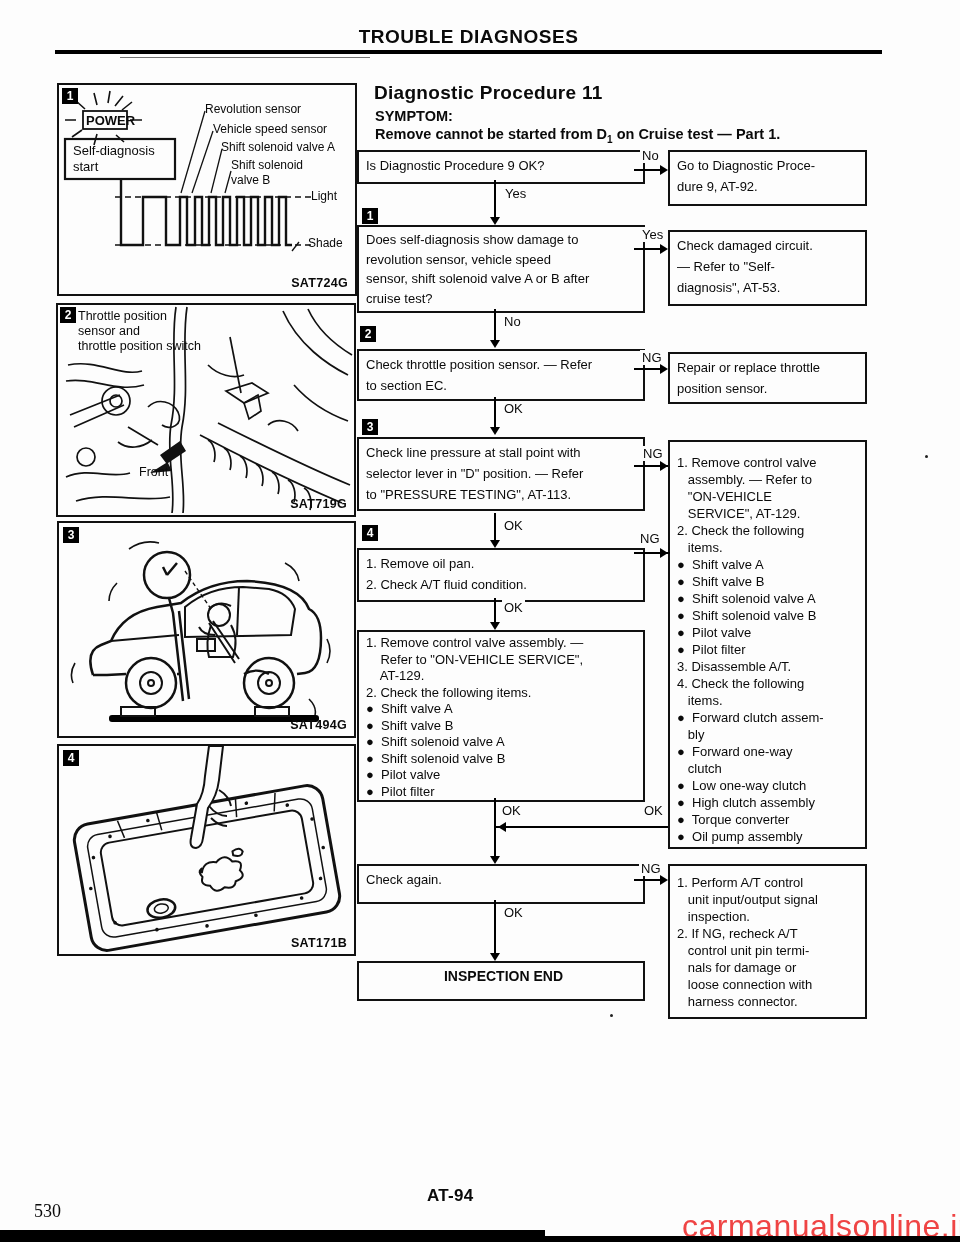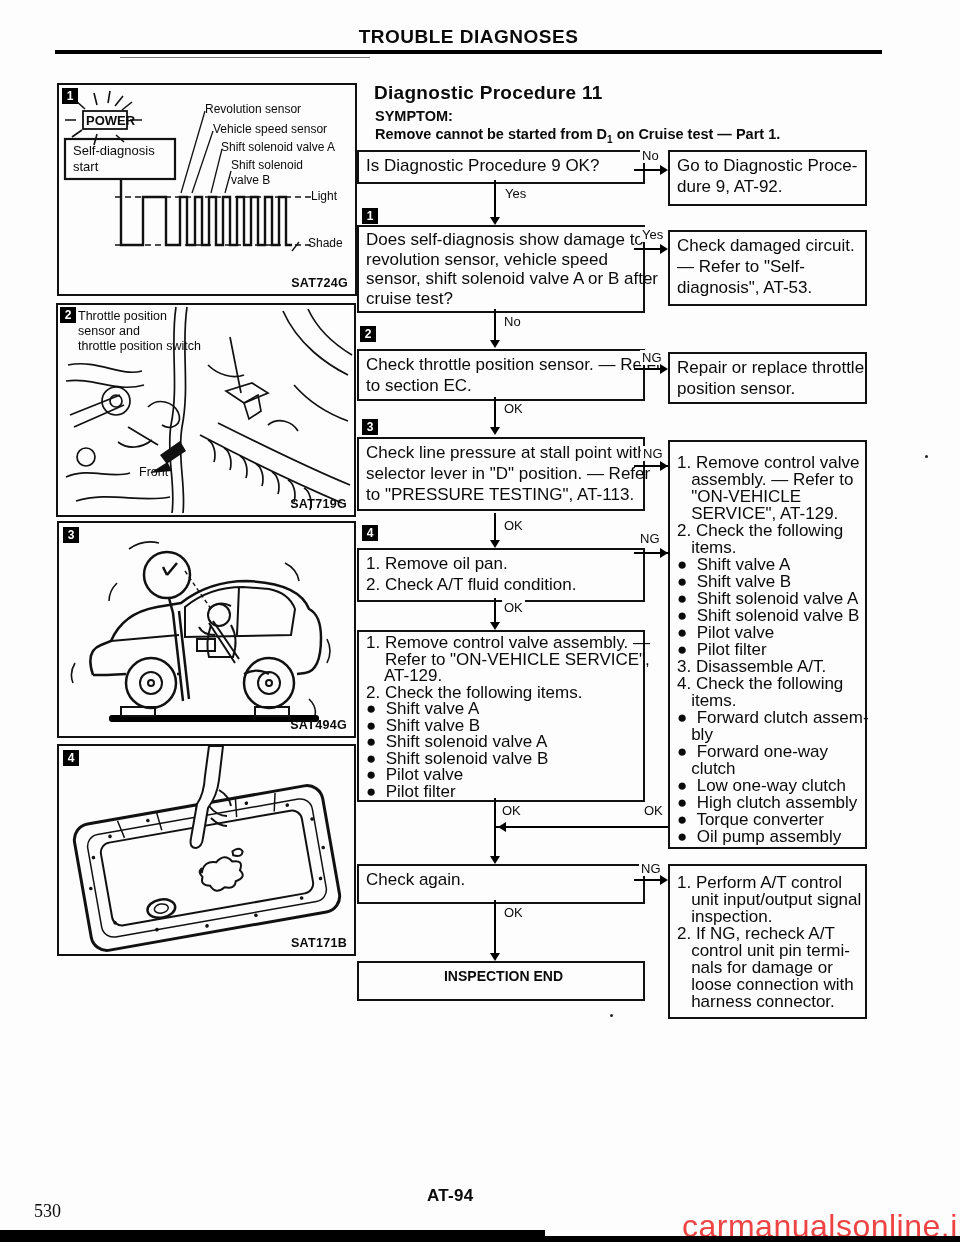--- a/index.html
+++ b/index.html
@@ -8,21 +8,21 @@
   .abs{position:absolute;}
   .pre{white-space:pre;}
   .htitle{font-weight:bold;font-size:19px;letter-spacing:.5px;text-align:center;}
   .rule{background:#000;}
   .figbox{position:absolute;border:2.5px solid #111;background:#fdfdfd;}
   .badge{position:absolute;width:16px;height:16px;background:#000;color:#fff;
          font-weight:bold;font-size:12px;line-height:16px;text-align:center;}
   .satcode{position:absolute;right:7px;bottom:4px;font-size:12.5px;font-weight:600;letter-spacing:.3px;}
   .figlabel{position:absolute;font-size:12px;line-height:15px;}
   .flowbox{position:absolute;border:2px solid #111;background:#fdfdfd;
-           font-size:17px;line-height:21px;padding:3px 2px 3px 7px;}
+           font-size:13px;line-height:21px;padding:3px 2px 3px 7px;}
   .lh17{line-height:17px;}
   .lh16{line-height:16.5px;}
   .vl{position:absolute;width:2px;background:#000;}
   .hl{position:absolute;height:2px;background:#000;}
   .ar-d{position:absolute;width:0;height:0;border-left:5px solid transparent;
         border-right:5px solid transparent;border-top:8px solid #000;}
   .ar-r{position:absolute;width:0;height:0;border-top:5px solid transparent;
         border-bottom:5px solid transparent;border-left:8px solid #000;}
   .ar-l{position:absolute;width:0;height:0;border-top:5px solid transparent;
         border-bottom:5px solid transparent;border-right:8px solid #000;}

